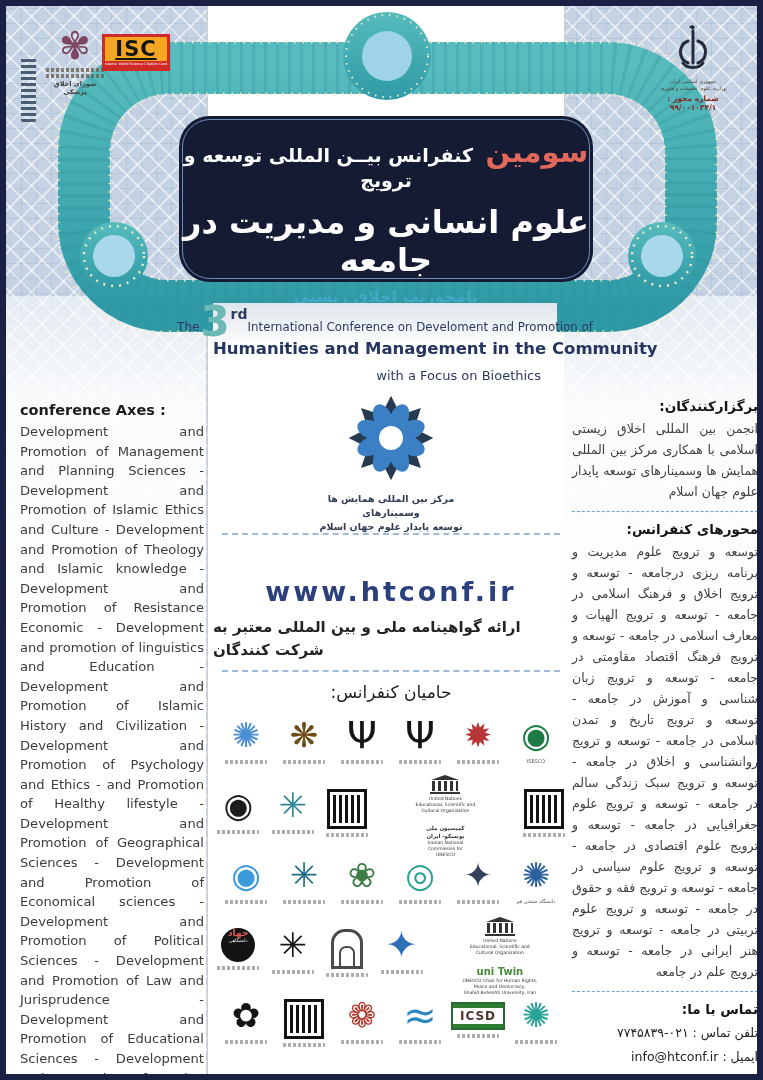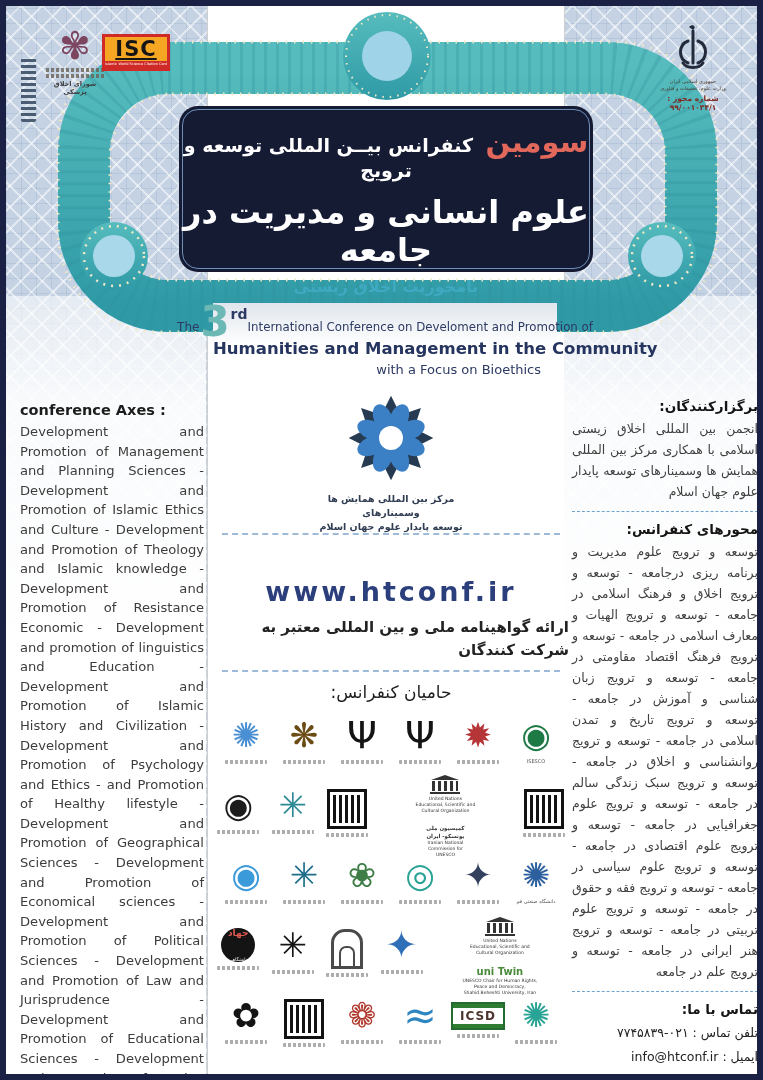--- a/index.html
+++ b/index.html
@@ -17,22 +17,22 @@
   .abs{position:absolute;}
   
   .center-col{left:201px;top:0;width:356px;height:1068px;background:#fff;
     border-left:1px solid #cfcfcf;border-right:1px solid #cfcfcf;}
   .side-fade{top:290px;height:778px;width:200px;
     background:linear-gradient(180deg, rgba(255,255,255,.55) 0%, rgba(255,255,255,.9) 14%, #fff 45%);}
   .side-fade.l{left:0;} .side-fade.r{right:0;}
   
   .ornament{left:0;top:0;pointer-events:none;}
   
-  .title-box{left:176px;top:103px;width:408px;height:160px;background:#161b34;
-    border-radius:16px;border:1px solid #6f8fb9;box-shadow:0 0 0 3px #161b34;
+  .title-box{left:176px;top:113px;width:408px;height:160px;background:#161b34;
+    border-radius:28px;border:1px solid #6f8fb9;box-shadow:0 0 0 3px #161b34;
     direction:rtl;text-align:center;color:#fff;padding-top:15px;box-sizing:border-box;}
   .title-box .l1{font-size:19px;font-weight:bold;}
   .title-box .l1 .hl{font-size:29px;color:#e2685c;margin-left:6px;}
   .title-box .l2{font-size:32px;font-weight:bold;margin-top:12px;}
   .title-box .l3{font-size:16px;font-weight:bold;color:#3fa9c2;margin-top:8px;}
   
   .vseal{left:15px;top:52px;width:15px;height:64px;background:
     repeating-linear-gradient(0deg,#33475f 0 3px, rgba(255,255,255,.25) 3px 6px);
     border-radius:2px;opacity:.85;}
   .meduni{left:36px;top:20px;width:66px;text-align:center;}
@@ -47,45 +47,45 @@
   .lic{font-size:7.5px;font-weight:bold;color:#7e2a24;margin-top:2px;direction:rtl;}
   
   .etitle{left:207px;top:297px;width:344px;color:#2c3a63;
     background:linear-gradient(180deg,#dfe5ec 0%, #fff 55%);padding:3px 0 2px;}
   .etitle .t1{display:flex;justify-content:center;}
   .etitle .the{align-self:flex-end;font-size:12px;padding-bottom:4px;}
   .etitle .num{font-size:42px;line-height:32px;font-weight:bold;color:#6cb8b4;margin:0 1px;}
   .etitle .ord{font-size:14px;font-weight:bold;align-self:flex-start;}
   .etitle .rest{align-self:flex-end;font-size:11.8px;padding-bottom:4px;white-space:nowrap;}
   .etitle .t2{font-size:16.5px;font-weight:bold;color:#25355f;text-align:right;white-space:nowrap;margin-top:1px;}
-  .etitle .t3{font-size:13px;text-align:right;padding-right:16px;margin-top:4px;}
+  .etitle .t3{font-size:13px;text-align:right;padding-right:16px;margin-top:10px;}
   
   .orglogos{left:207px;top:386px;width:356px;display:flex;justify-content:center;gap:34px;}
   .orgitem{width:150px;text-align:center;}
   .orgitem .cap{font-size:9.5px;font-weight:bold;color:#2f3c52;line-height:14px;direction:rtl;margin-top:4px;}
   
   .dash{border-top:2px dashed #9dbbd8;}
   .div1{left:216px;top:527px;width:338px;}
   .tehran{left:207px;top:534px;width:356px;text-align:center;font-size:26px;font-weight:bold;color:#a93938;direction:rtl;}
   .site{left:207px;top:570px;width:356px;text-align:center;font-size:27px;font-weight:bold;color:#2c3f7d;letter-spacing:3px;}
-  .cert{left:207px;top:610px;width:356px;text-align:right;font-size:15px;font-weight:bold;color:#222;line-height:23px;direction:rtl;}
+  .cert{left:207px;top:610px;width:356px;text-align:left;font-size:15px;font-weight:bold;color:#222;line-height:23px;direction:rtl;}
   .div2{left:216px;top:664px;width:338px;}
   .sph{left:207px;top:676px;width:356px;text-align:center;font-size:17px;font-weight:normal;color:#1d1d1d;direction:rtl;}
   
   .grid{left:207px;top:708px;width:356px;}
   .sprow{display:flex;justify-content:center;align-items:flex-start;gap:4px;margin-bottom:6px;}
   .sp{width:54px;height:64px;display:flex;flex-direction:column;align-items:center;justify-content:flex-start;}
   .sp .glyph{font-size:34px;line-height:42px;}
   .sp .cap{font-size:5px;color:#555;white-space:nowrap;margin-top:2px;direction:rtl;}
   .sp .squig{width:42px;height:4px;margin-top:4px;border-radius:1px;opacity:.7;
     background:repeating-linear-gradient(90deg,#8a8a8a 0 3px,transparent 3px 5px);}
   .kufic{width:28px;height:28px;border:3px solid #121212;margin-top:5px;padding:3px;box-sizing:content-box;}
   .kufic .in{width:100%;height:100%;background:repeating-linear-gradient(90deg,#121212 0 3px,transparent 3px 6px);}
   .jahadc{width:34px;height:34px;border-radius:50%;background:#141414;color:#fff;display:flex;flex-direction:column;
-    align-items:center;justify-content:space-between;margin-top:4px;}
+    align-items:center;justify-content:flex-start;margin-top:4px;}
   .jahadc .a{font-size:9px;font-weight:bold;color:#e05a50;}
   .jahadc .b{font-size:4.5px;}
   .archo{width:26px;height:34px;border:3px solid #4a4a4a;border-bottom:3px solid #4a4a4a;border-radius:14px 14px 0 0;margin-top:5px;display:flex;align-items:flex-end;justify-content:center;}
   .archo .in{width:12px;height:18px;border:2px solid #4a4a4a;border-bottom:none;border-radius:7px 7px 0 0;}
   .icsdbx{width:50px;border:2px solid #256b2f;margin-top:8px;text-align:center;}
   .icsdbx .bar{height:4px;background:#2e7d32;}
   .icsdbx .t{font-size:12px;font-weight:bold;color:#4e342e;letter-spacing:1px;line-height:16px;}
   .wide{width:148px;height:64px;display:flex;align-items:center;justify-content:center;gap:5px;}
   .wsep{width:0;height:46px;border-left:1px dotted #777;}
   .wcol{display:flex;flex-direction:column;align-items:center;}

